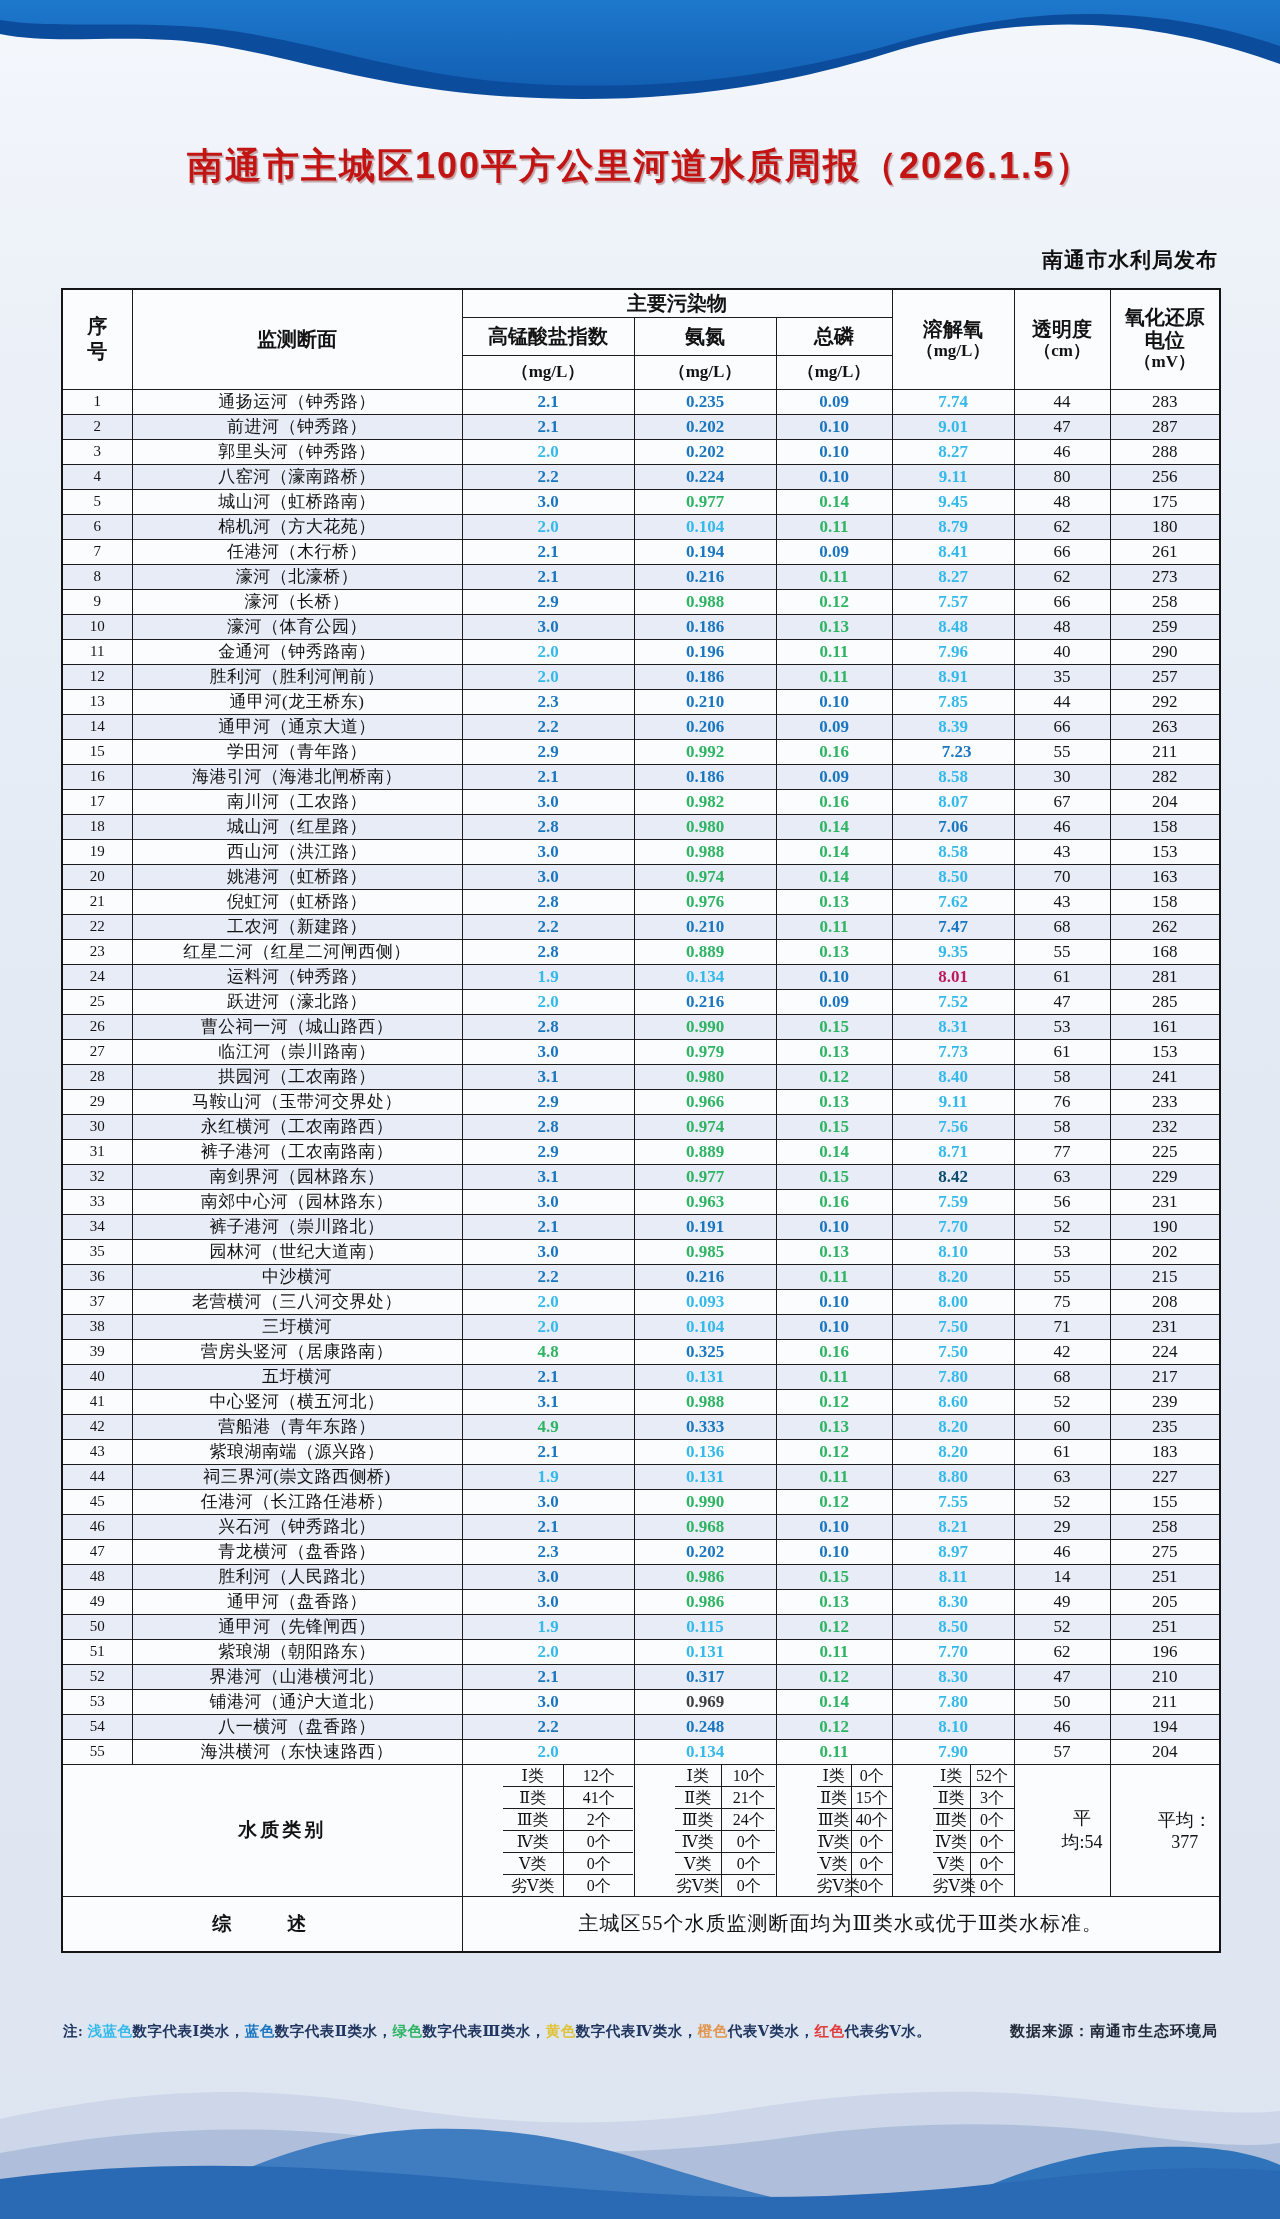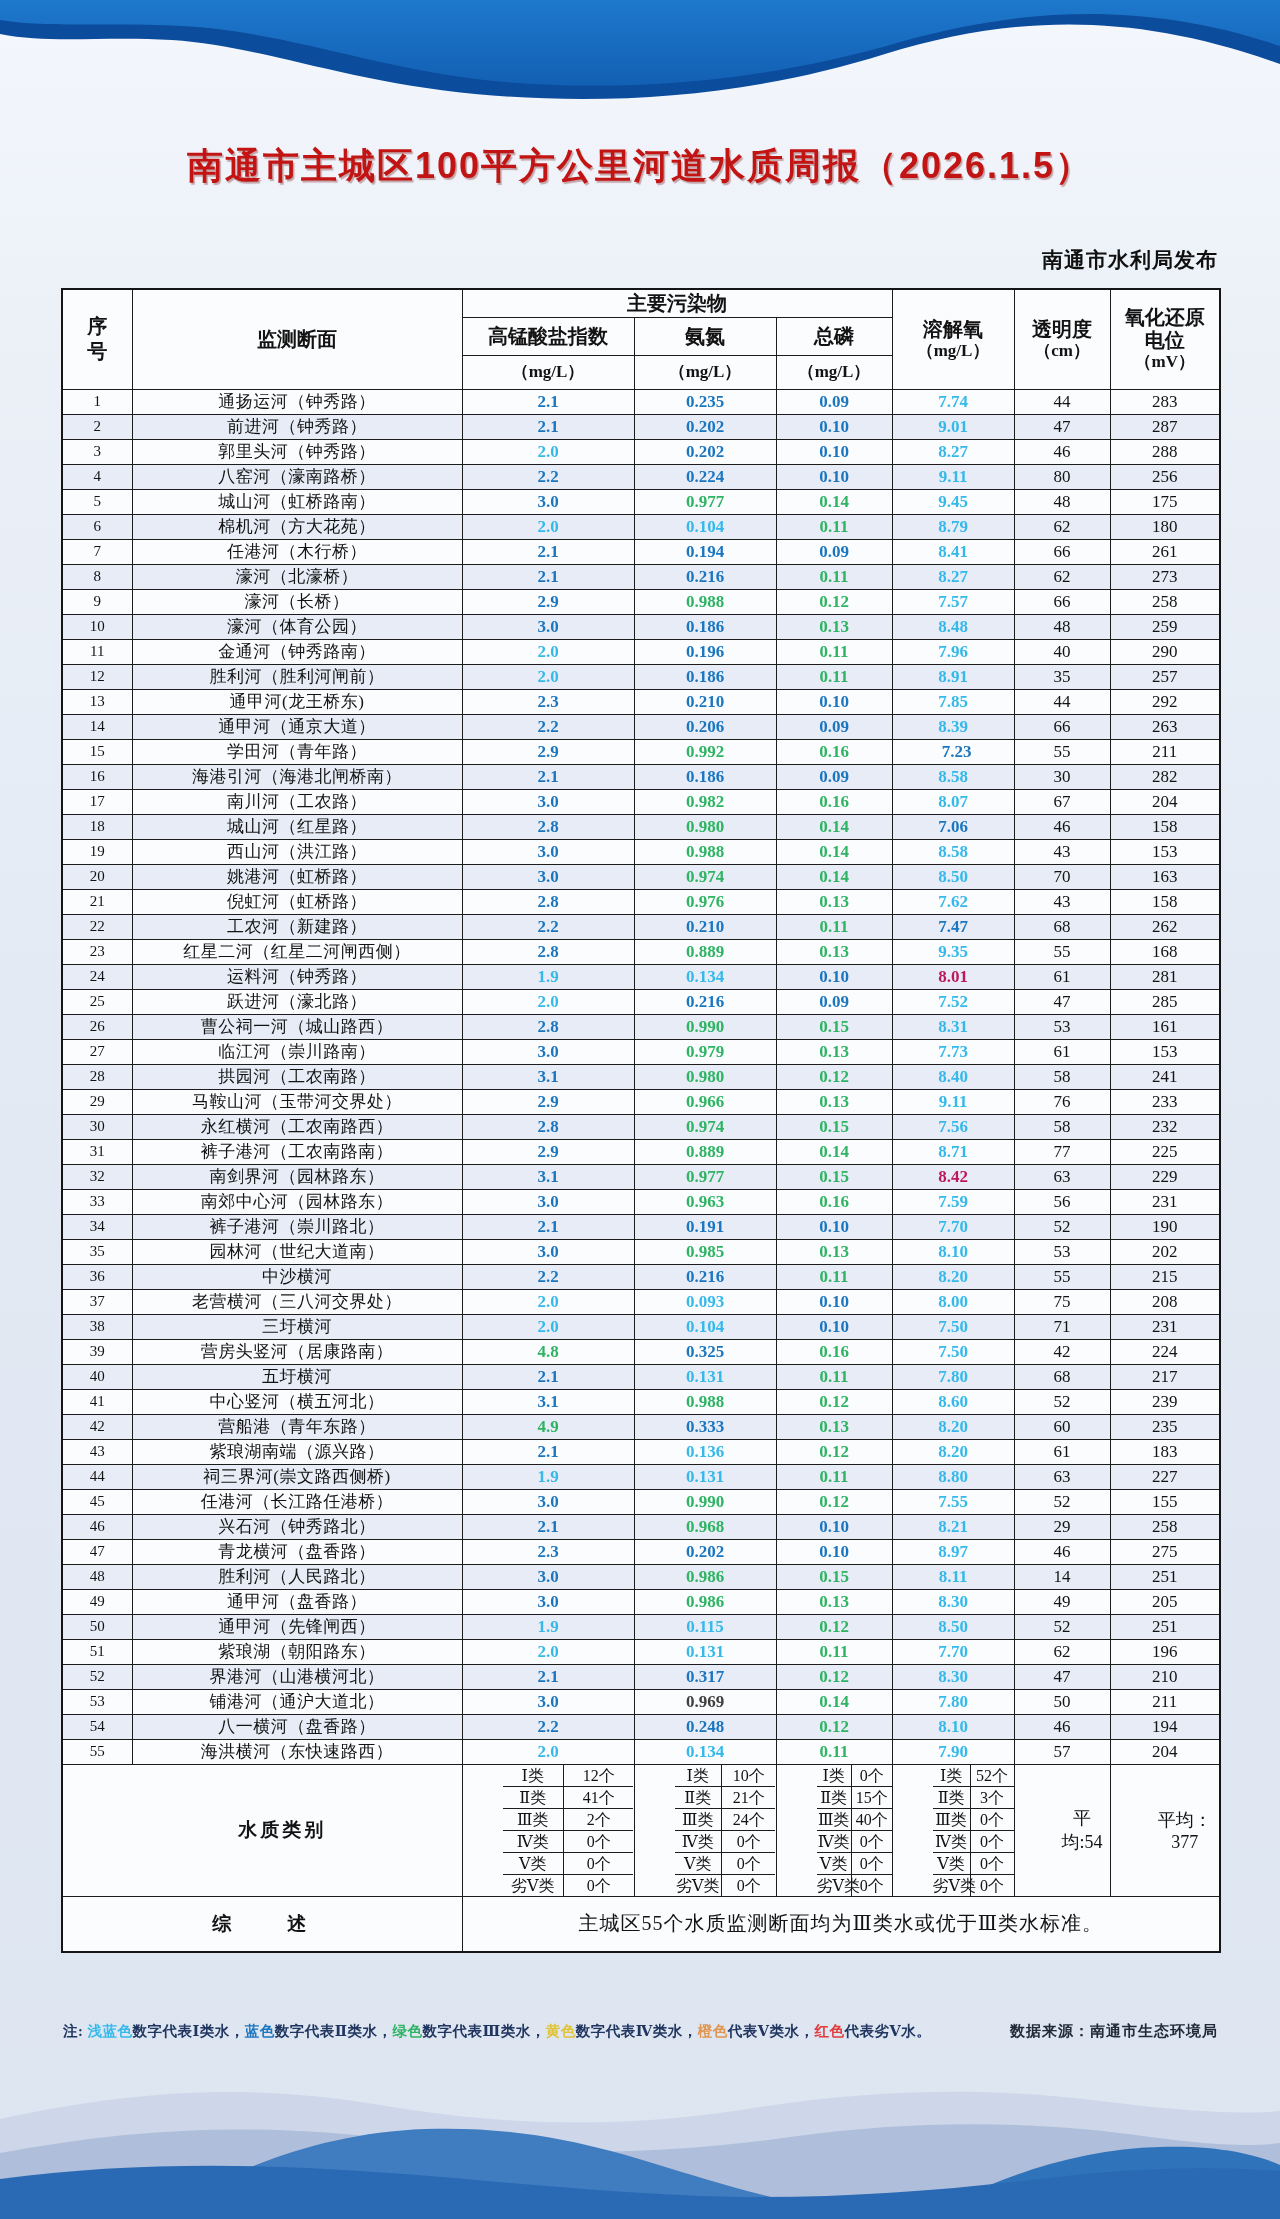--- a/index.html
+++ b/index.html
@@ -427,21 +427,21 @@
           <td class="val" style="color: rgb(53, 185, 234);">8.71</td>
           <td class="plain">77</td>
           <td class="plain">225</td>
         </tr>
         <tr class="data alt">
           <td class="seq">32</td>
           <td class="section">南剑界河（园林路东）</td>
           <td class="val" style="color: rgb(27, 118, 192);">3.1</td>
           <td class="val" style="color: rgb(46, 180, 99);">0.977</td>
           <td class="val" style="color: rgb(46, 180, 99);">0.15</td>
-          <td class="val" style="color: #be185d;">8.42</td>
+          <td class="val" style="color: #0c4a6e;">8.42</td>
           <td class="plain">63</td>
           <td class="plain">229</td>
         </tr>
         <tr class="data">
           <td class="seq">33</td>
           <td class="section">南郊中心河（园林路东）</td>
           <td class="val" style="color: rgb(27, 118, 192);">3.0</td>
           <td class="val" style="color: rgb(46, 180, 99);">0.963</td>
           <td class="val" style="color: rgb(46, 180, 99);">0.16</td>
           <td class="val" style="color: rgb(53, 185, 234);">7.59</td>

